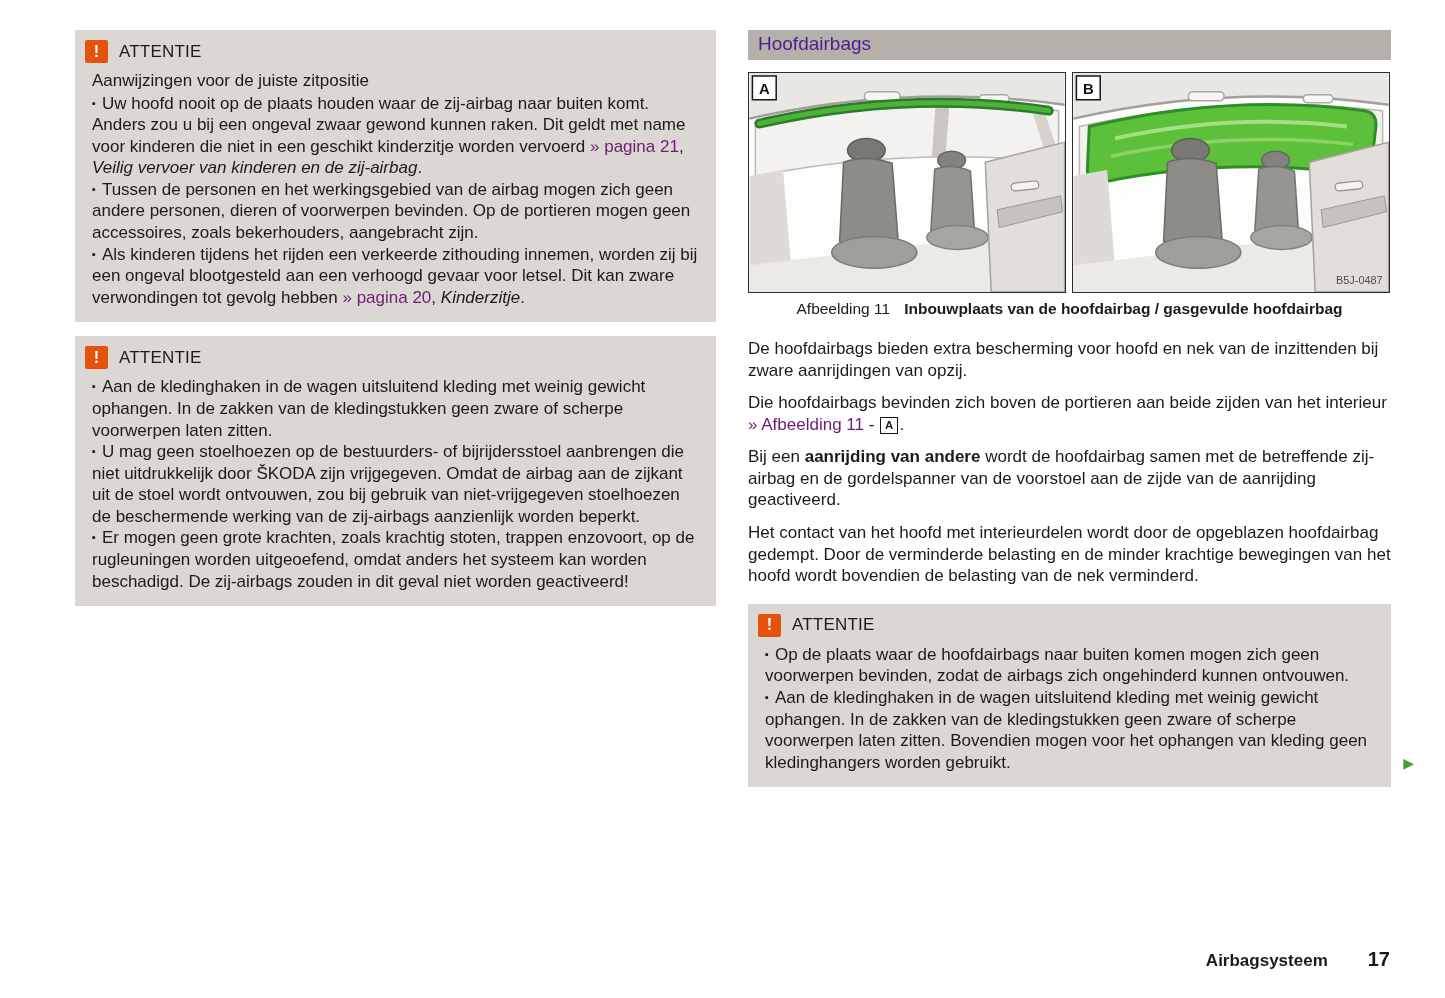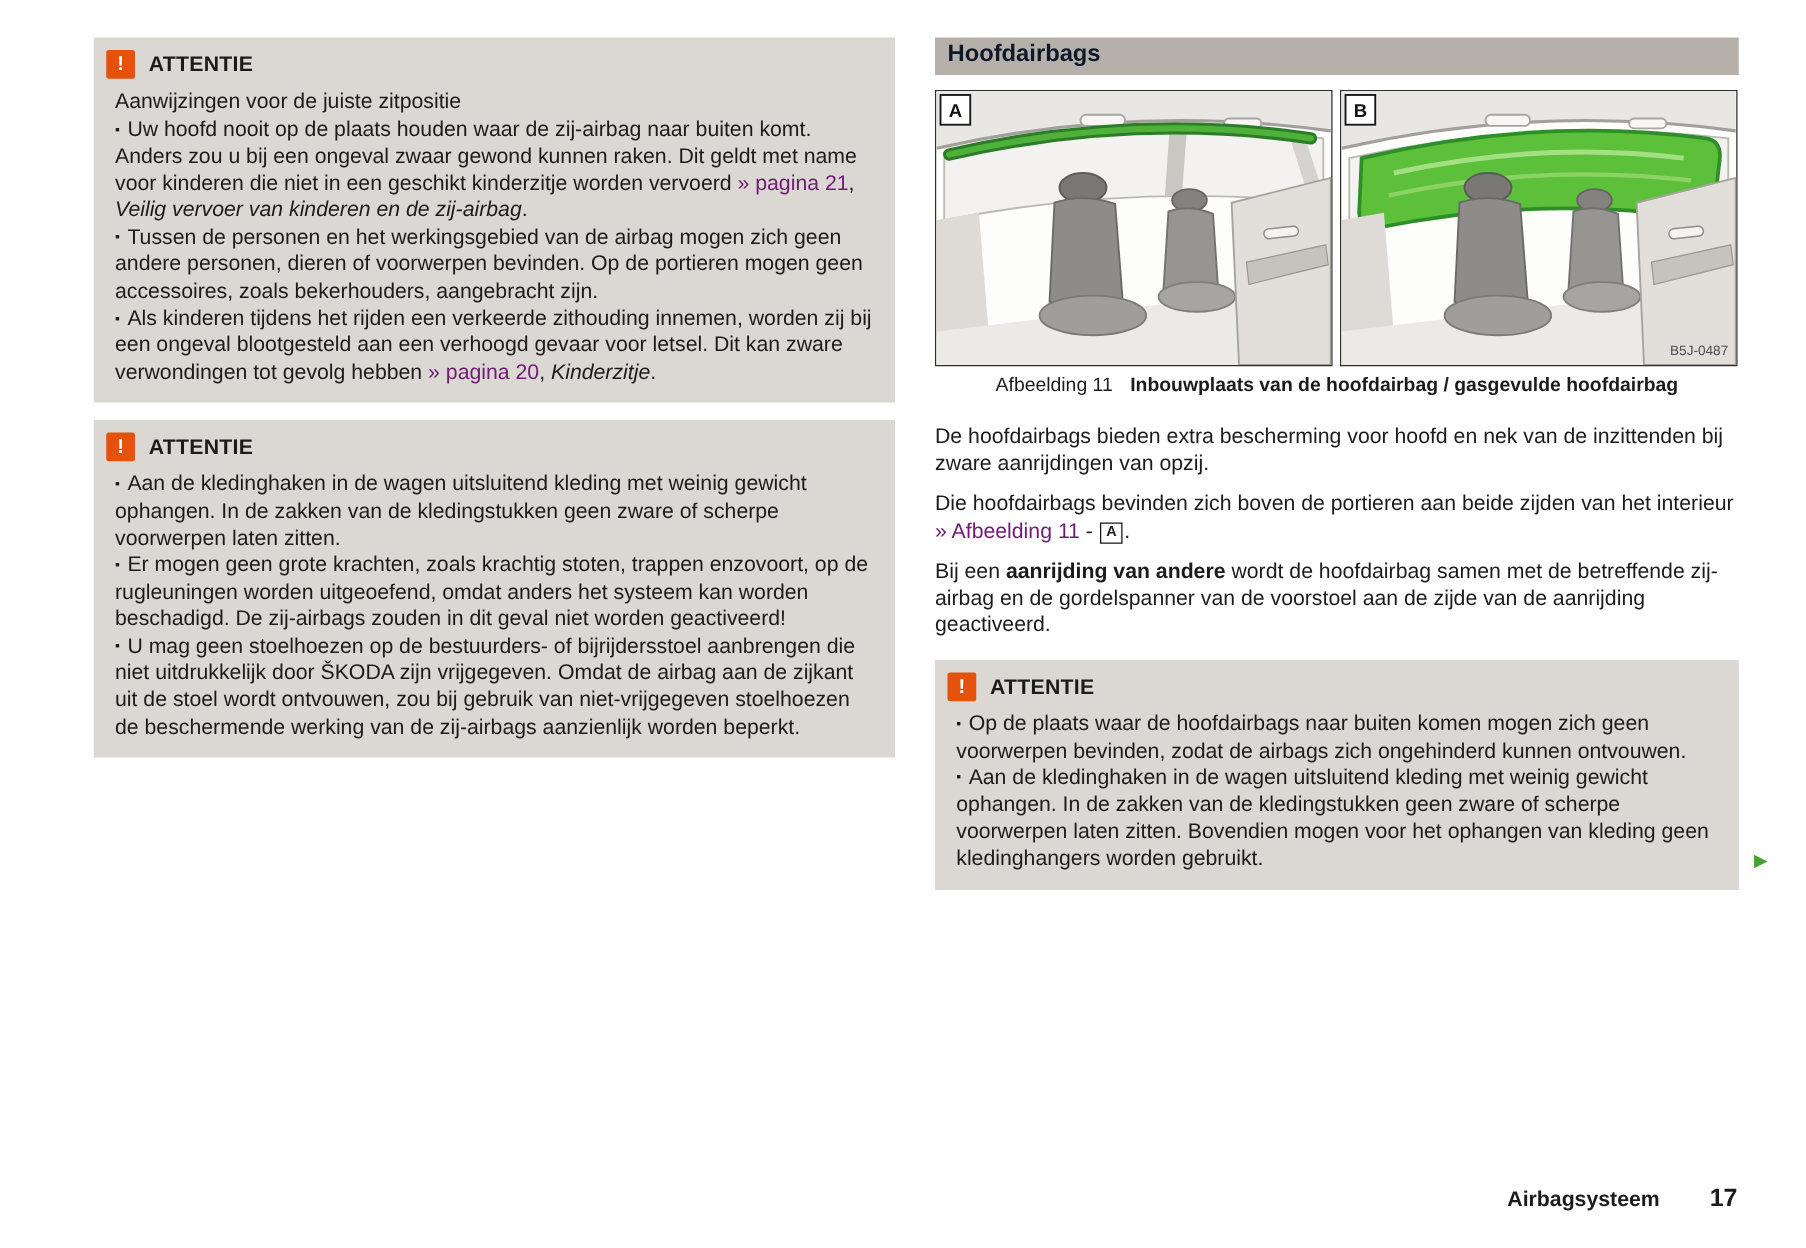--- a/index.html
+++ b/index.html
@@ -15,40 +15,40 @@
   .col-right { position:absolute; left:748px; top:30px; width:643px; }
 
   
   .attention-box { background:#dbd7d2; padding:10px 17px 14px 17px; margin-bottom:14px; }
   .attn-header { display:flex; align-items:center; gap:11px; margin-left:-7px; margin-bottom:7px; }
   .attn-icon {
     width:23px; height:23px; background:#e4520c; color:#fff;
     font-weight:bold; font-size:16px; border-radius:2px;
     display:flex; align-items:center; justify-content:center; flex:0 0 auto;
   }
-  .attn-title { font-weight:bold; font-size:17px; letter-spacing:0.2px; }
+  .attn-title { font-weight:normal; font-size:17px; letter-spacing:0.2px; }
   .attn-body { font-size:17px; line-height:1.27; }
   .attn-intro { margin-bottom:1px; }
   .attn-item { }
   .bullet { font-size:11px; margin-right:6px; position:relative; top:-2px; }
 
   
   .seg-n {}
   .seg-b { font-weight:bold; }
   .seg-i { font-style:italic; }
   .seg-link { color:#701a75; }
   .seg-box {
     display:inline-block; border:1.5px solid #141414; background:#fff;
     font-size:11.5px; font-weight:bold; line-height:1;
     padding:2px 4px; vertical-align:1px; margin:0 1px;
   }
 
   
   .section-bar { background:#b5b0aa; padding:3px 10px 5px 10px; margin-bottom:12px; }
-  .section-bar .title { font-weight:bold; font-size:19px; color:#0f172a; }
+  .section-bar .title { font-weight:normal; font-size:19px; color:#4c1d95; }
 
   .figure { display:flex; gap:6px; }
   .figure svg { border:1px solid #2d2d2d; background:#fff; display:block; }
   .panel-label { font-family:"Liberation Sans", sans-serif; font-size:15px; font-weight:bold; fill:#111; }
   .fig-code { font-family:"Liberation Sans", sans-serif; font-size:11px; fill:#4d4d4d; }
 
   .fig-caption { font-size:15.5px; margin-top:7px; margin-bottom:20px;text-align:center; }
   .fig-caption .cap-label { margin-right:14px; }
   .fig-caption .cap-text { font-weight:bold; }
 
@@ -92,24 +92,24 @@
     <section class="attention-box">
       <div class="attn-header">
         <span class="attn-icon">!</span>
         <span class="attn-title">ATTENTIE</span>
       </div>
       <div class="attn-body">
         <div class="attn-item">
           <span class="bullet">▪</span><span class="rich"><span class="seg-n">Aan de kledinghaken in de wagen uitsluitend kleding met weinig gewicht ophangen. In de zakken van de kledingstukken geen zware of scherpe voorwerpen laten zitten.</span></span>
         </div>
         <div class="attn-item">
+          <span class="bullet">▪</span><span class="rich"><span class="seg-n">U mag geen stoelhoezen op de bestuurders- of bijrijdersstoel aanbrengen die niet uitdrukkelijk door ŠKODA zijn vrijgegeven. Omdat de airbag aan de zijkant uit de stoel wordt ontvouwen, zou bij gebruik van niet-vrijgegeven stoelhoezen de beschermende werking van de zij-airbags aanzienlijk worden beperkt.</span></span>
+        </div>
+        <div class="attn-item">
           <span class="bullet">▪</span><span class="rich"><span class="seg-n">Er mogen geen grote krachten, zoals krachtig stoten, trappen enzovoort, op de rugleuningen worden uitgeoefend, omdat anders het systeem kan worden beschadigd. De zij-airbags zouden in dit geval niet worden geactiveerd!</span></span>
-        </div>
-        <div class="attn-item">
-          <span class="bullet">▪</span><span class="rich"><span class="seg-n">U mag geen stoelhoezen op de bestuurders- of bijrijdersstoel aanbrengen die niet uitdrukkelijk door ŠKODA zijn vrijgegeven. Omdat de airbag aan de zijkant uit de stoel wordt ontvouwen, zou bij gebruik van niet-vrijgegeven stoelhoezen de beschermende werking van de zij-airbags aanzienlijk worden beperkt.</span></span>
         </div>
       </div>
     </section>
 
   </div>
 
   <div class="col-right">
 
     <div class="section-bar">
       <span class="title">Hoofdairbags</span>
@@ -170,20 +170,21 @@
       </svg>
     </div>
 
     <div class="fig-caption">
       <span class="cap-label">Afbeelding 11</span><span class="cap-text">Inbouwplaats van de hoofdairbag / gasgevulde hoofdairbag</span>
     </div>
 
     <div class="para"><span class="seg-n">De hoofdairbags bieden extra bescherming voor hoofd en nek van de inzittenden bij zware aanrijdingen van opzij.</span></div>
     <div class="para"><span class="seg-n">Die hoofdairbags bevinden zich boven de portieren aan beide zijden van het interieur </span><span class="seg-link">» Afbeelding 11</span><span class="seg-n"> - </span><span class="seg-box">A</span><span class="seg-n">.</span></div>
     <div class="para"><span class="seg-n">Bij een </span><span class="seg-b">aanrijding van andere</span><span class="seg-n"> wordt de hoofdairbag samen met de betreffende zij-airbag en de gordelspanner van de voorstoel aan de zijde van de aanrijding geactiveerd.</span></div>
+    <div class="para"><span class="seg-n">Het contact van het hoofd met interieurdelen wordt door de opgeblazen hoofdairbag gedempt. Door de verminderde belasting en de minder krachtige bewegingen van het hoofd wordt bovendien de belasting van de nek verminderd.</span></div>
 
     <div class="box3-wrap">
       <section class="attention-box">
         <div class="attn-header">
           <span class="attn-icon">!</span>
           <span class="attn-title">ATTENTIE</span>
         </div>
         <div class="attn-body">
           <div class="attn-item">
             <span class="bullet">▪</span><span class="rich"><span class="seg-n">Op de plaats waar de hoofdairbags naar buiten komen mogen zich geen voorwerpen bevinden, zodat de airbags zich ongehinderd kunnen ontvouwen.</span></span>

